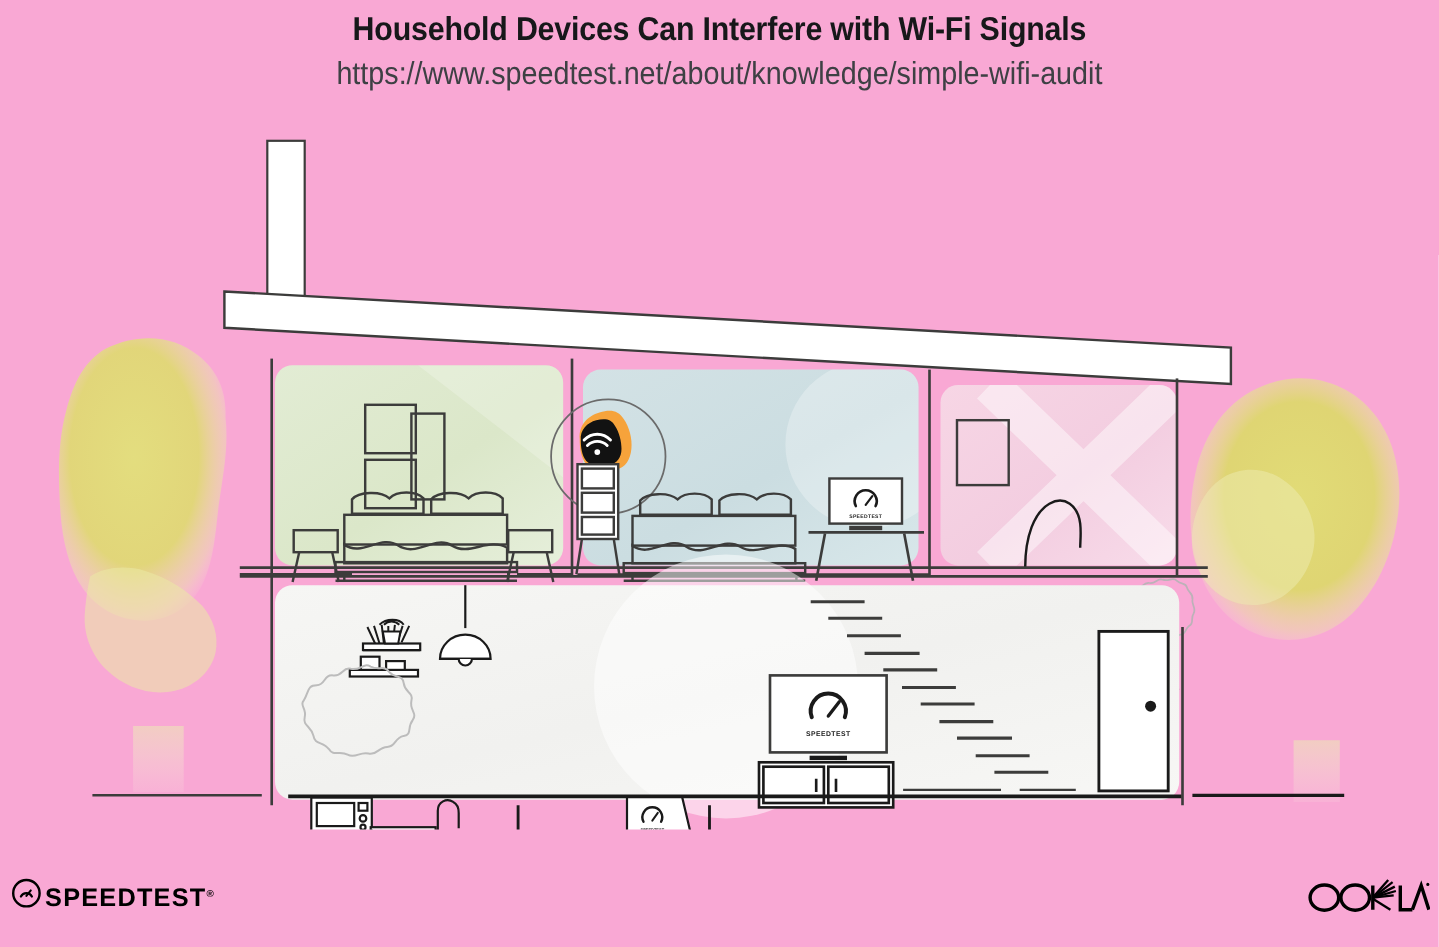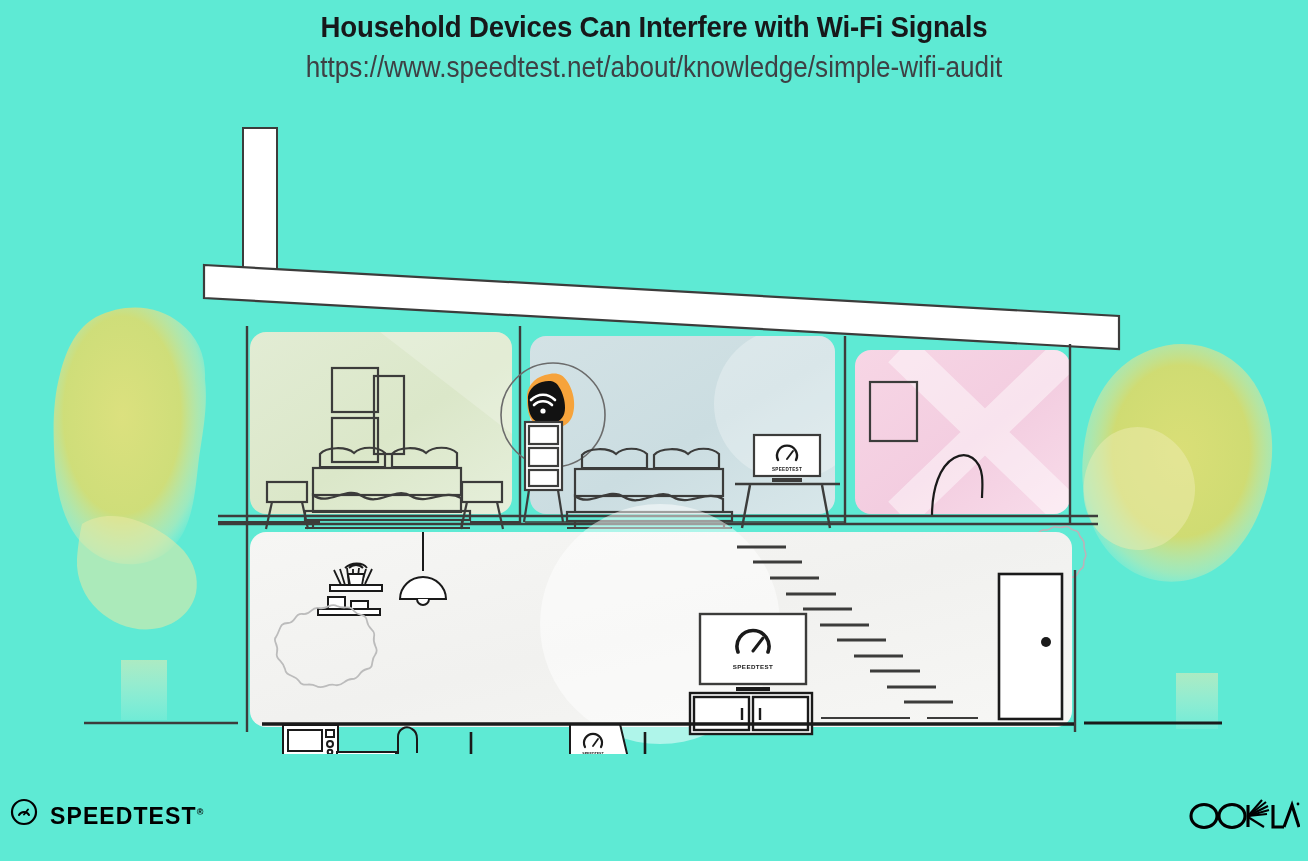--- a/index.html
+++ b/index.html
@@ -13,21 +13,21 @@
     height: 861px;
     overflow: hidden;
     font-family: "Liberation Sans", sans-serif;
     color: #231f20;
     position: relative;
   }
   #stage {
     position: relative;
     width: 1308px;
     height: 861px;
-    background: #5eead4;
+    background: #f9a8d4;
   }
 
   
   #header {
     position: absolute;
     left: 0;
     top: 0;
     width: 1308px;
     height: 108px;
     text-align: center;
@@ -71,21 +71,21 @@
     top: 770px;
     width: 1308px;
     height: 91px;
   }
   #speedtest-logo {
     position: absolute;
     left: 10px;
     top: 28px;
     display: flex;
     align-items: center;
-    gap: 12px;
+    gap: 3px;
   }
   #speedtest-wordmark {
     font-size: 23px;
     font-weight: bold;
     letter-spacing: 1.1px;
     color: #000000;
     line-height: 23px;
   }
   #speedtest-tm {
     font-size: 9px;

